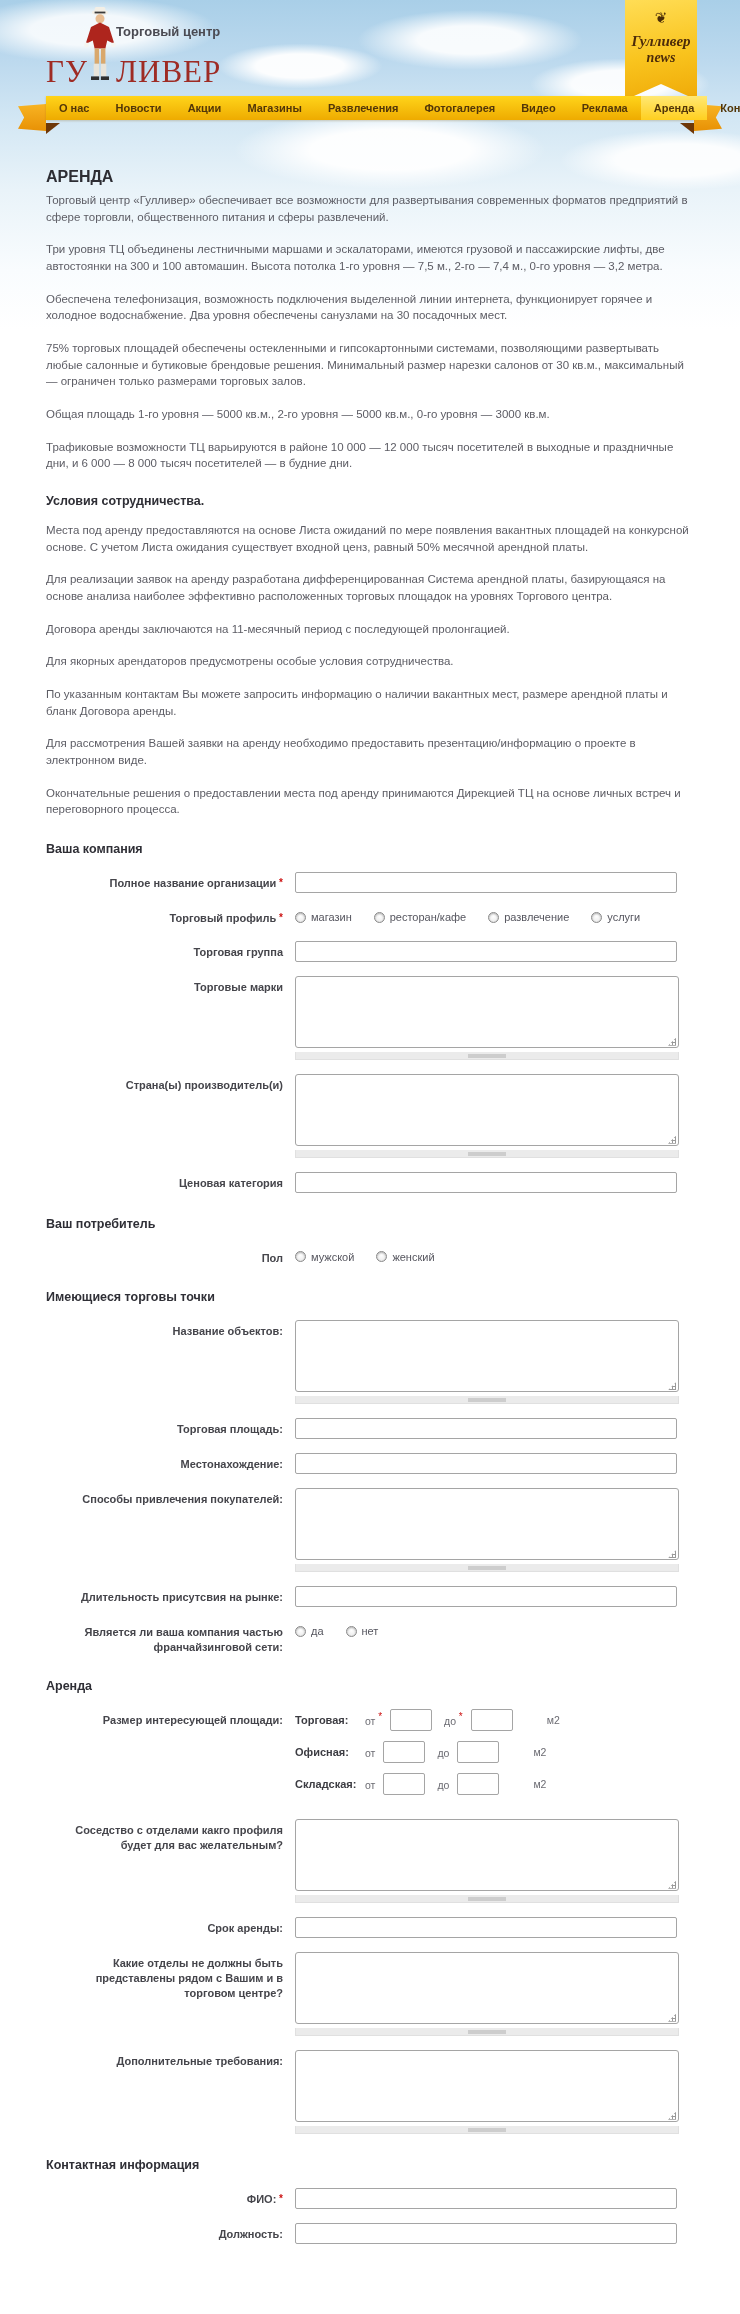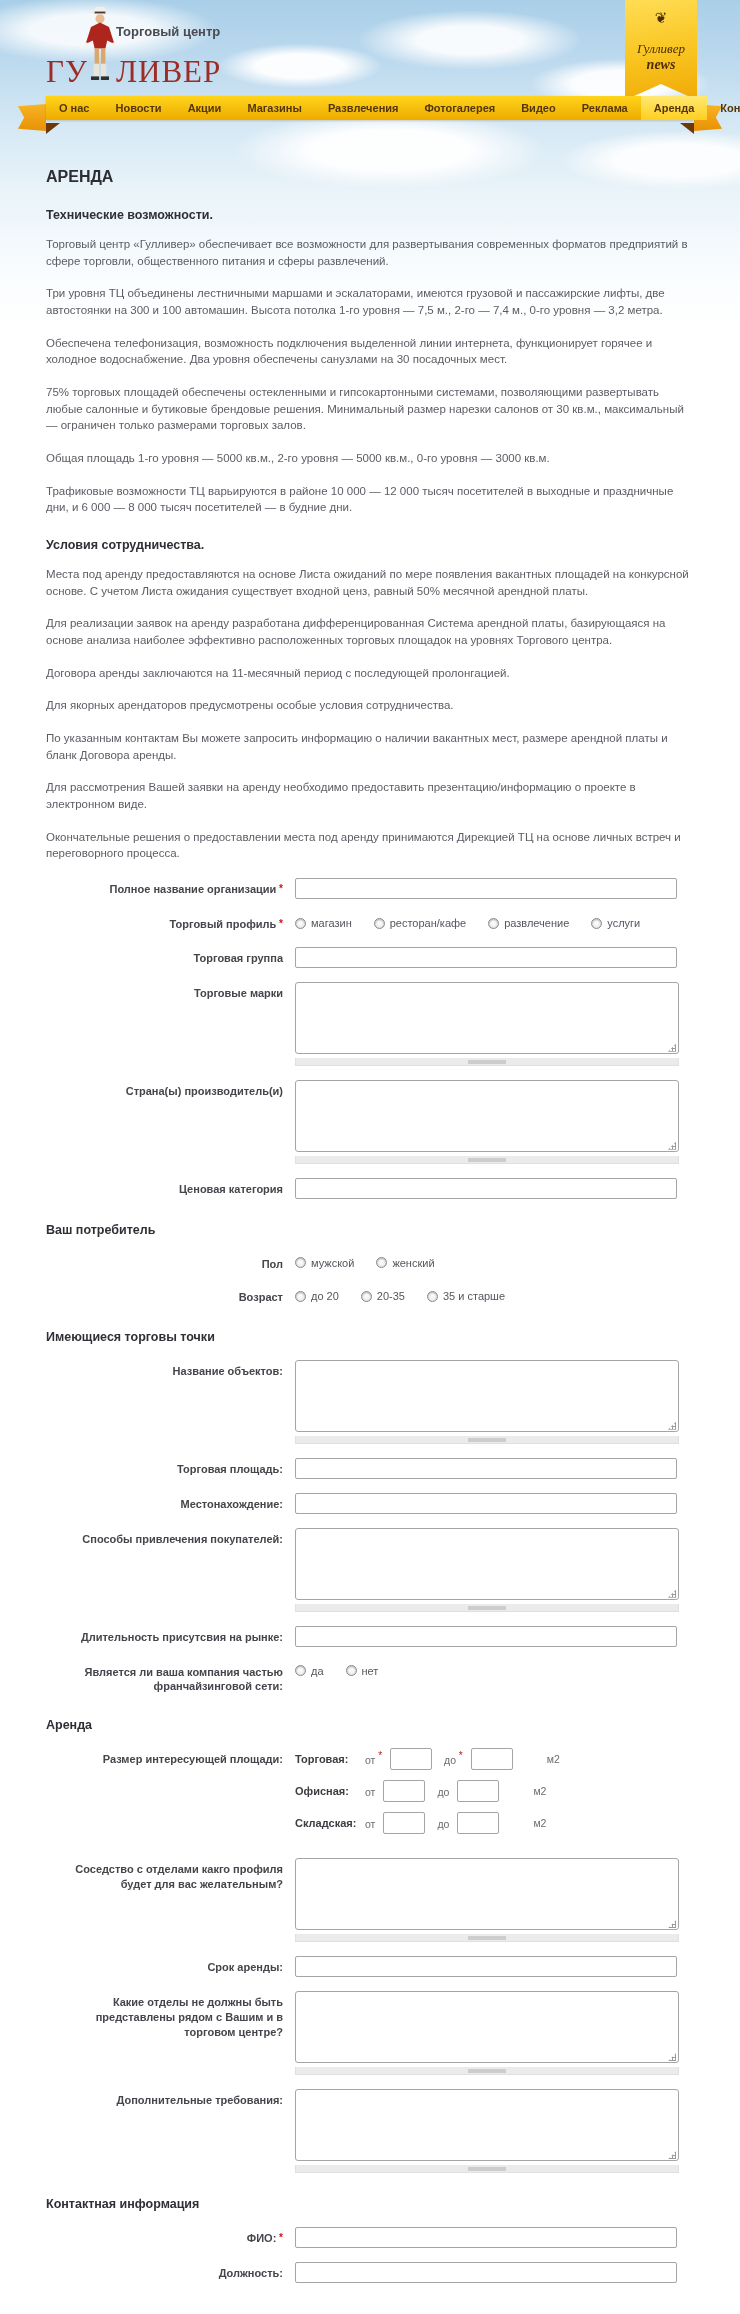--- a/index.html
+++ b/index.html
@@ -31,21 +31,21 @@
   .logo-gu { left:0; }
   .logo-liver { left:70px; }
   .logo-figure { position:absolute; left:36px; top:0; }
   .badge {
     position:absolute; right:43px; top:0; width:72px; height:100px;
     background:linear-gradient(170deg,#ffdd55 0%,#f9c41e 55%,#efa907 100%);
     clip-path:polygon(0 0,100% 0,100% 100%,50% 84%,0 100%);
     text-align:center; padding-top:10px;
   }
   .badge-orn { font-size:15px; color:#4a2c08; line-height:1; }
-  .badge-t1 { font-family:"Liberation Serif", serif; font-style:italic; font-weight:normal; font-size:13px; color:#4d2c0a; margin-top:16px; }
+  .badge-t1 { font-family:"Liberation Serif", serif; font-style:italic; font-weight:bold; font-size:15px; color:#4d2c0a; margin-top:8px; }
   .badge-t2 { font-family:"Liberation Serif", serif; font-style:italic; font-weight:bold; font-size:14px; color:#4d2c0a; }
   
   .nav-wrap { position:relative; height:42px; }
   .ribbon-tail { position:absolute; top:8px; width:28px; height:27px; background:linear-gradient(#f8b423,#e89105); }
   .ribbon-tail.left  { left:18px;  clip-path:polygon(0 8%,100% 0,100% 100%,0 92%,22% 50%); }
   .ribbon-tail.right { right:18px; clip-path:polygon(0 0,100% 8%,78% 50%,100% 92%,0 100%); }
   .ribbon-fold { position:absolute; top:27px; width:0; height:0; }
   .ribbon-fold.left  { left:46px;  border-top:11px solid #6e3708; border-right:14px solid transparent; }
   .ribbon-fold.right { right:46px; border-top:11px solid #6e3708; border-left:14px solid transparent; }
   .nav-inner {
@@ -150,37 +150,37 @@
         <a class="nav-item">Видео</a>
         <a class="nav-item">Реклама</a>
         <a class="nav-item active">Аренда</a>
         <a class="nav-item">Контакты</a>
       </div>
   </div>
 
   <div class="content">
     <h1 class="page-title">АРЕНДА</h1>
     <div>
-        <h2 class="sub-heading">Технические возможности.</h2>
         <p class="para">Торговый центр «Гулливер» обеспечивает все возможности для развертывания современных форматов предприятий в сфере торговли, общественного питания и сферы развлечений.</p>
         <p class="para">Три уровня ТЦ объединены лестничными маршами и эскалаторами, имеются грузовой и пассажирские лифты, две автостоянки на 300 и 100 автомашин. Высота потолка 1-го уровня — 7,5 м., 2-го — 7,4 м., 0-го уровня — 3,2 метра.</p>
         <p class="para">Обеспечена телефонизация, возможность подключения выделенной линии интернета, функционирует горячее и холодное водоснабжение. Два уровня обеспечены санузлами на 30 посадочных мест.</p>
         <p class="para">75% торговых площадей обеспечены остекленными и гипсокартонными системами, позволяющими развертывать любые салонные и бутиковые брендовые решения. Минимальный размер нарезки салонов от 30 кв.м., максимальный — ограничен только размерами торговых залов.</p>
         <p class="para">Общая площадь 1-го уровня — 5000 кв.м., 2-го уровня — 5000 кв.м., 0-го уровня — 3000 кв.м.</p>
         <p class="para">Трафиковые возможности ТЦ варьируются в районе 10 000 — 12 000 тысяч посетителей в выходные и праздничные дни, и 6 000 — 8 000 тысяч посетителей — в будние дни.</p>
         <h2 class="sub-heading">Условия сотрудничества.</h2>
         <p class="para">Места под аренду предоставляются на основе Листа ожиданий по мере появления вакантных площадей на конкурсной основе. С учетом Листа ожидания существует входной ценз, равный 50% месячной арендной платы.</p>
         <p class="para">Для реализации заявок на аренду разработана дифференцированная Система арендной платы, базирующаяся на основе анализа наиболее эффективно расположенных торговых площадок на уровнях Торгового центра.</p>
         <p class="para">Договора аренды заключаются на 11-месячный период с последующей пролонгацией.</p>
         <p class="para">Для якорных арендаторов предусмотрены особые условия сотрудничества.</p>
         <p class="para">По указанным контактам Вы можете запросить информацию о наличии вакантных мест, размере арендной платы и бланк Договора аренды.</p>
         <p class="para">Для рассмотрения Вашей заявки на аренду необходимо предоставить презентацию/информацию о проекте в электронном виде.</p>
         <p class="para">Окончательные решения о предоставлении места под аренду принимаются Дирекцией ТЦ на основе личных встреч и переговорного процесса.</p>
       </div>
     <div>
+        <h3 class="form-heading">Ваша компания</h3>
         <div class="form-row">
           <div class="flabel"><span>Полное название организации</span><span class="req"> *</span></div>
           <div class="fctrl"><input type="text" class="tinput" style=""></div>
         </div>
         <div class="form-row">
           <div class="flabel"><span>Торговый профиль</span><span class="req"> *</span></div>
           <div class="fctrl"><label class="ropt">
               <span class="rdot"></span>
               <span>магазин</span>
             </label><label class="ropt">
@@ -222,33 +222,20 @@
         </div>
         <h3 class="form-heading">Ваш потребитель</h3>
         <div class="form-row">
           <div class="flabel"><span>Пол</span></div>
           <div class="fctrl"><label class="ropt">
               <span class="rdot"></span>
               <span>мужской</span>
             </label><label class="ropt">
               <span class="rdot"></span>
               <span>женский</span>
-            </label></div>
-        </div>
-        <div class="form-row">
-          <div class="flabel"><span>Возраст</span></div>
-          <div class="fctrl"><label class="ropt">
-              <span class="rdot"></span>
-              <span>до 20</span>
-            </label><label class="ropt">
-              <span class="rdot"></span>
-              <span>20-35</span>
-            </label><label class="ropt">
-              <span class="rdot"></span>
-              <span>35 и старше</span>
             </label></div>
         </div>
         <h3 class="form-heading">Имеющиеся торговы точки</h3>
         <div class="form-row">
           <div class="flabel"><span>Название объектов:</span></div>
           <div class="fctrl">
             <div class="ta-wrap"><textarea class="tarea" style=""></textarea><div class="ta-corner"></div></div>
             <div class="ta-bar">
               <div class="ta-grip"></div>
             </div>

